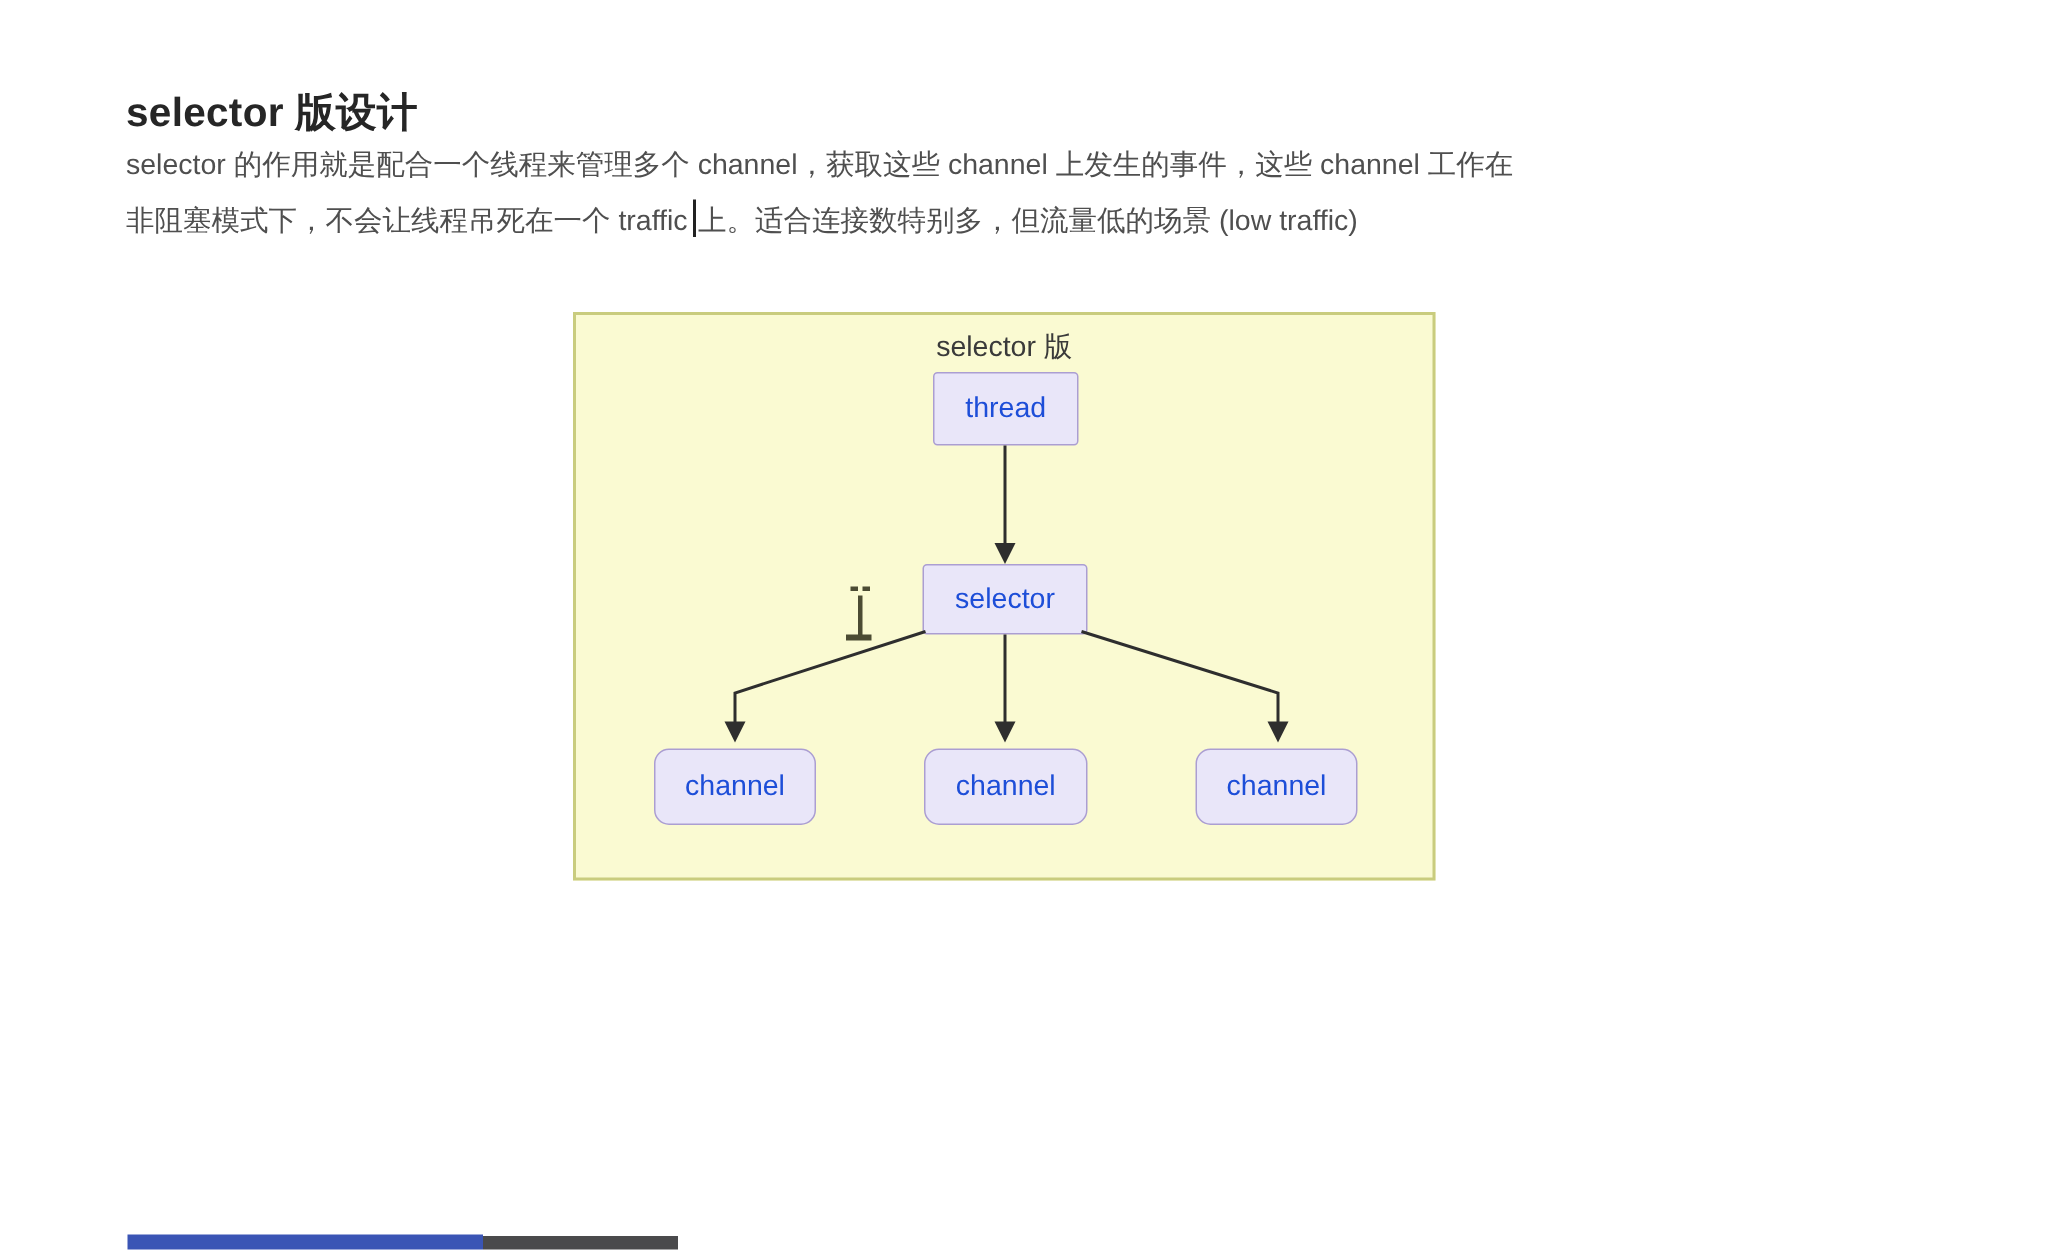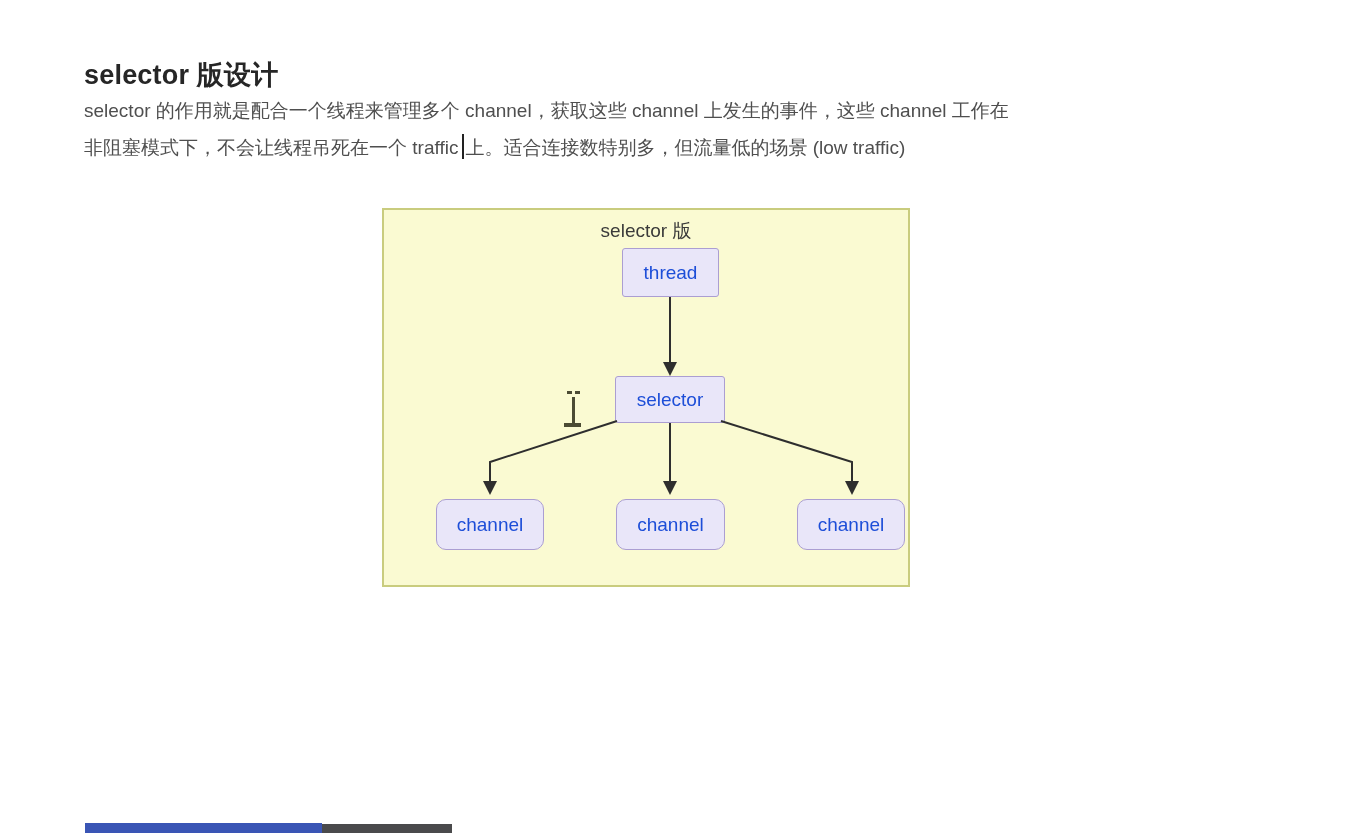--- a/index.html
+++ b/index.html
@@ -23,21 +23,21 @@
   }
   .para{position:absolute;left:84px;font-size:19px;color:var(--text-body);}
   .p1{top:92px;} .p2{top:699px;}
   .tline{height:37px;line-height:37px;white-space:nowrap;}
   .caret{
     display:inline-block;width:2px;height:25px;background:#222;
     vertical-align:-5px;margin:0 1px 0 4px;
   }
   
   .panel{
-    position:absolute;left:382px;top:208px;width:528px;height:379px;
+    position:absolute;left:382px;top:208px;width:575px;height:379px;
     background:var(--panel-bg);border:2px solid var(--panel-border);
   }
   .dtitle{
     position:absolute;left:0;right:0;top:8px;text-align:center;
     font-size:19px;color:#3a3a3a;
   }
   .node{
     position:absolute;display:flex;align-items:center;justify-content:center;
     background:var(--node-bg);border:1.5px solid var(--node-border);
     font-size:19px;color:#1d4ed8;border-radius:3px;

